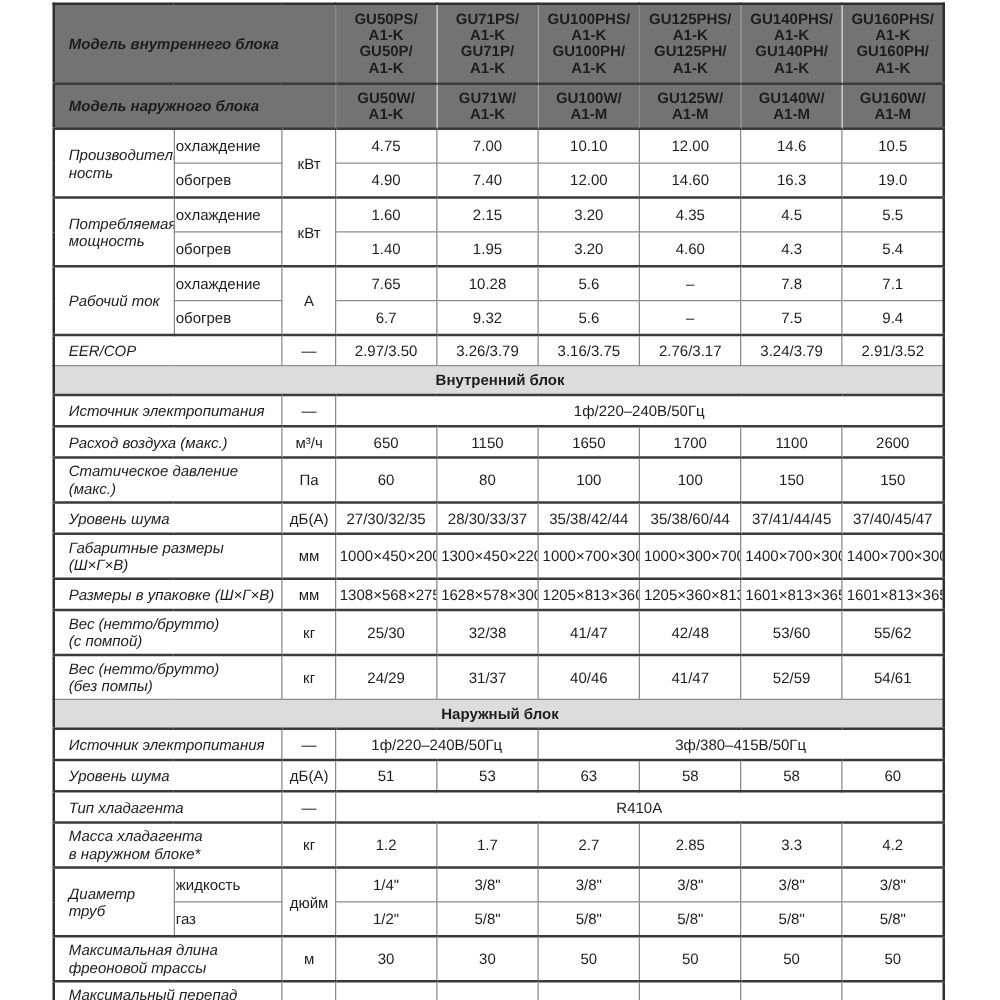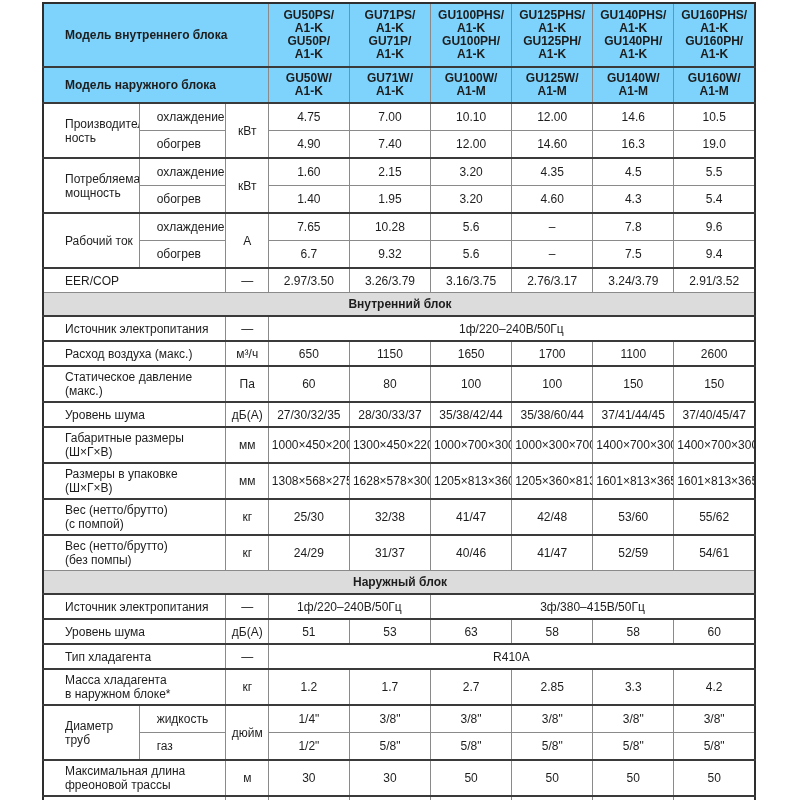--- a/index.html
+++ b/index.html
@@ -1,23 +1,23 @@
 <!DOCTYPE html>
 <html><head>
 <meta charset="utf-8">
 <style>
   html,body{margin:0;padding:0;background:#ffffff;}
   body{width:800px;height:800px;position:relative;font-family:"Liberation Sans","DejaVu Sans",sans-serif;color:#1d1d1d;}
   .table-wrap{position:absolute;left:42px;top:2px;width:714px;}
   table.spec{border-collapse:collapse;width:100%;table-layout:fixed;font-size:12px;line-height:14px;border:2px solid #2e2e2e;}
   td{border:1px solid #8a8a8a;padding:3px 3px;text-align:center;vertical-align:middle;white-space:pre-line;height:17px;overflow:hidden;}
-  td.lbl{text-align:left;padding-left:21px;}
-  td.sub{text-align:left;padding-left:17px;}
+  td.lbl{text-align:left;padding-left:11px;font-style:italic;}
+  td.sub{text-align:left;padding-left:1px;}
   td.unit{text-align:center;padding-left:4px;}
-  td.hd{font-weight:bold;background:#7dd3fc;line-height:13px;}
+  td.hd{font-weight:bold;background:#737373;line-height:13px;}
   tr.section td{background:#dcdcdc;font-weight:bold;text-align:center;padding-left:5px;height:16px;}
   tr.strong td{border-top:2px solid #3a3a3a;}
   tr.headrow1 td{height:56px;}
   tr.headrow2 td{height:28px;}
   tr.pair td{height:20px;}
 </style>
 </head>
 <body>
 
 <div class="table-wrap">
@@ -120,21 +120,21 @@
         </tr>
         <tr class="strong pair">
           <td rowspan="2" class="lbl">Рабочий ток</td>
           <td class="sub">охлаждение</td>
           <td rowspan="2" class="unit">А</td>
           <td class="val">7.65</td>
           <td class="val">10.28</td>
           <td class="val">5.6</td>
           <td class="val">–</td>
           <td class="val">7.8</td>
-          <td class="val">9.6</td>
+          <td class="val">7.1</td>
         </tr>
         <tr class="pair">
           <td class="sub">обогрев</td>
           <td class="val">6.7</td>
           <td class="val">9.32</td>
           <td class="val">5.6</td>
           <td class="val">–</td>
           <td class="val">7.5</td>
           <td class="val">9.4</td>
         </tr>

